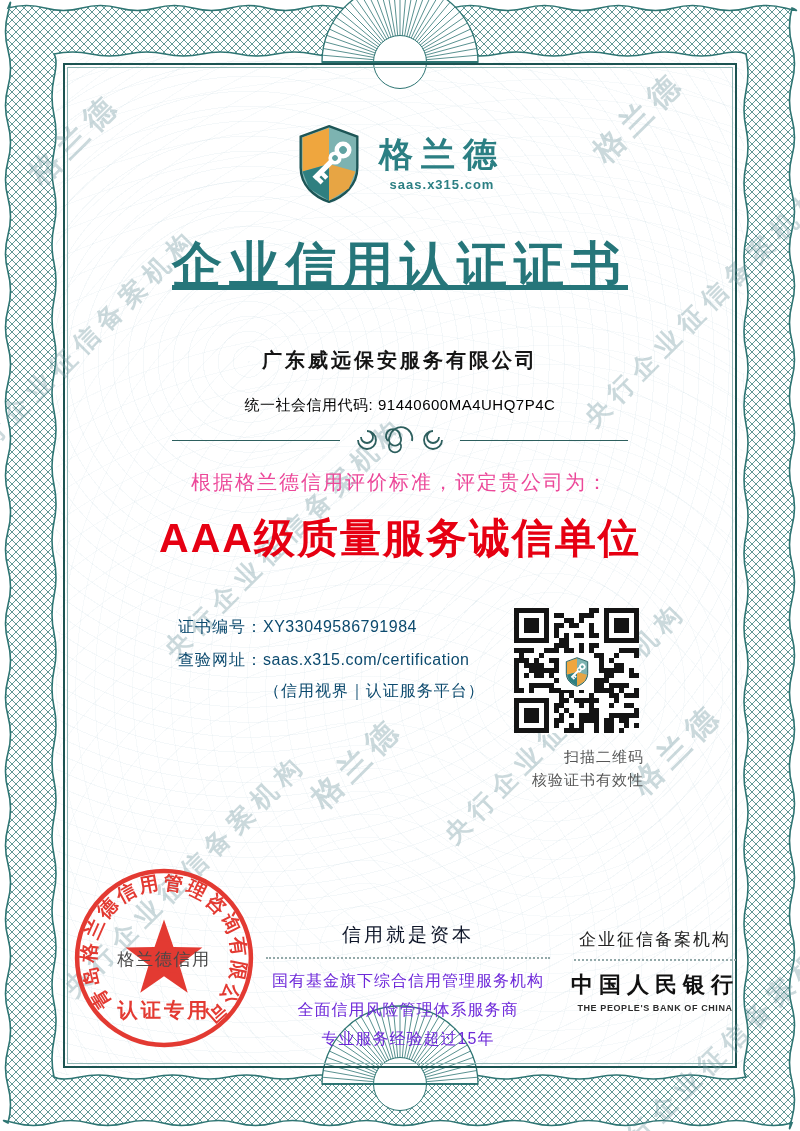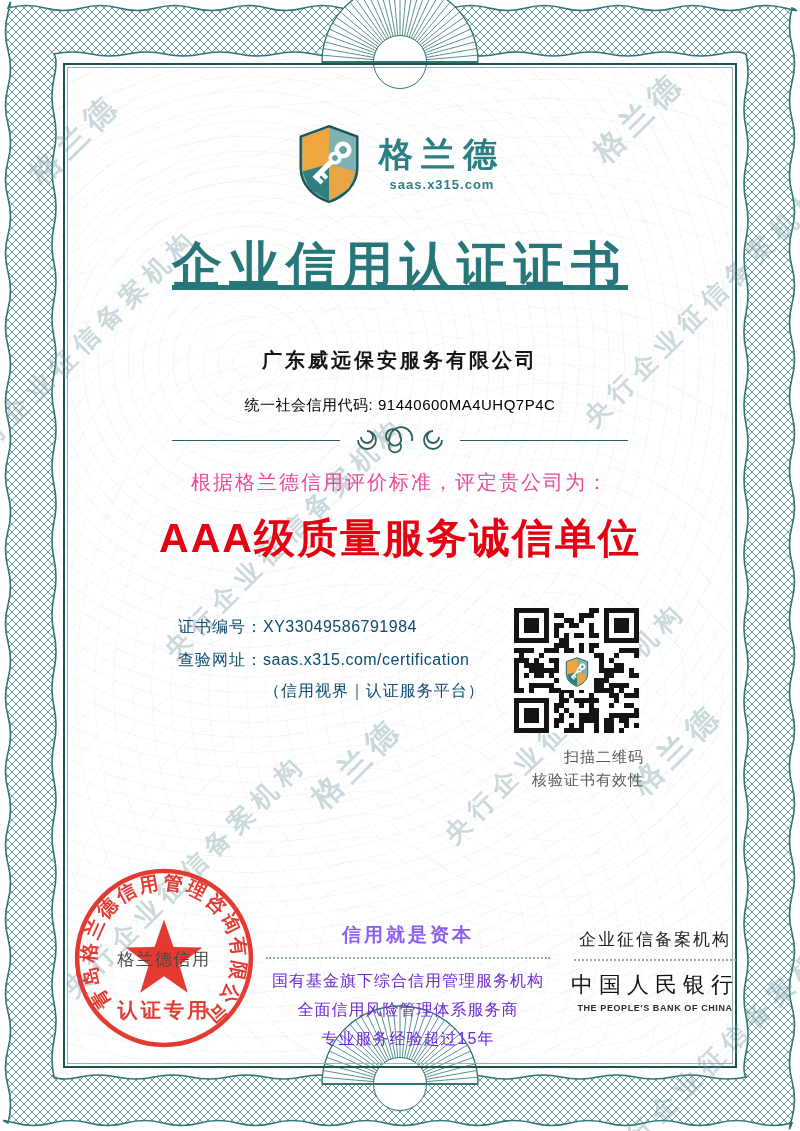--- a/index.html
+++ b/index.html
@@ -48,27 +48,27 @@
   .details .sub{height:30px;line-height:30px;padding-left:86px;letter-spacing:1px;}
   
   .qr-block{position:absolute;left:508px;top:608px;width:136px;text-align:right;}
   .qr-wrap{position:relative;width:125px;height:125px;margin:0 auto;background:#fff;}
   .qr-logo{position:absolute;left:47px;top:45px;width:31px;height:35px;background:#fff;padding:1px;display:flex;align-items:center;justify-content:center;}
   .qr-caption{margin-top:12px;font-size:15px;color:#565656;line-height:23px;letter-spacing:1px;}
   
   .seal{position:absolute;left:68px;top:862px;width:192px;height:192px;z-index:6;opacity:.95;}
   
   .footer-center{position:absolute;left:266px;top:922px;width:284px;text-align:center;z-index:5;}
-  .footer-center .slogan{font-size:19px;font-weight:700;color:#8b5cf6;letter-spacing:3px;}
+  .footer-center .slogan{font-size:19px;font-weight:400;color:#0f172a;letter-spacing:3px;}
   .dotted{border:none;border-top:2px dotted #93a9a9;margin:9px 0 7px;}
   .footer-center .line{font-size:16px;color:#6d28d9;line-height:29px;letter-spacing:1px;}
   .footer-right{position:absolute;left:566px;top:928px;width:178px;text-align:center;z-index:5;}
   .footer-right .f-title{font-size:17px;color:#222;letter-spacing:2px;}
   .footer-right .dotted{margin:8px 8px 9px;}
-  .bank-cn{font-size:22px;font-weight:400;color:#111;letter-spacing:6px;font-family:"Liberation Serif","DejaVu Serif",serif;}
+  .bank-cn{font-size:22px;font-weight:700;color:#111;letter-spacing:6px;font-family:"Liberation Serif","DejaVu Serif",serif;}
   .bank-en{font-size:9px;font-weight:700;color:#2b2b2b;letter-spacing:.6px;margin-top:3px;}
 </style>
 </head>
 <body>
 
 <svg width="0" height="0" style="position:absolute">
   <defs>
     <pattern id="ch" width="8" height="8" patternUnits="userSpaceOnUse">
       <path d="M0,0 L8,8 M8,0 L0,8" stroke="#2e7573" stroke-width="0.75" fill="none"></path>
     </pattern>

